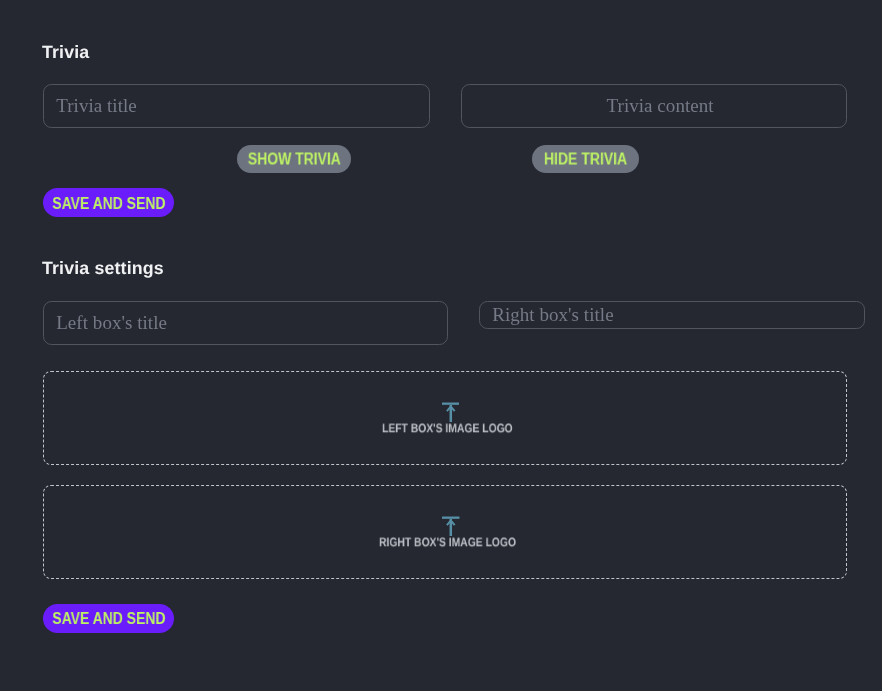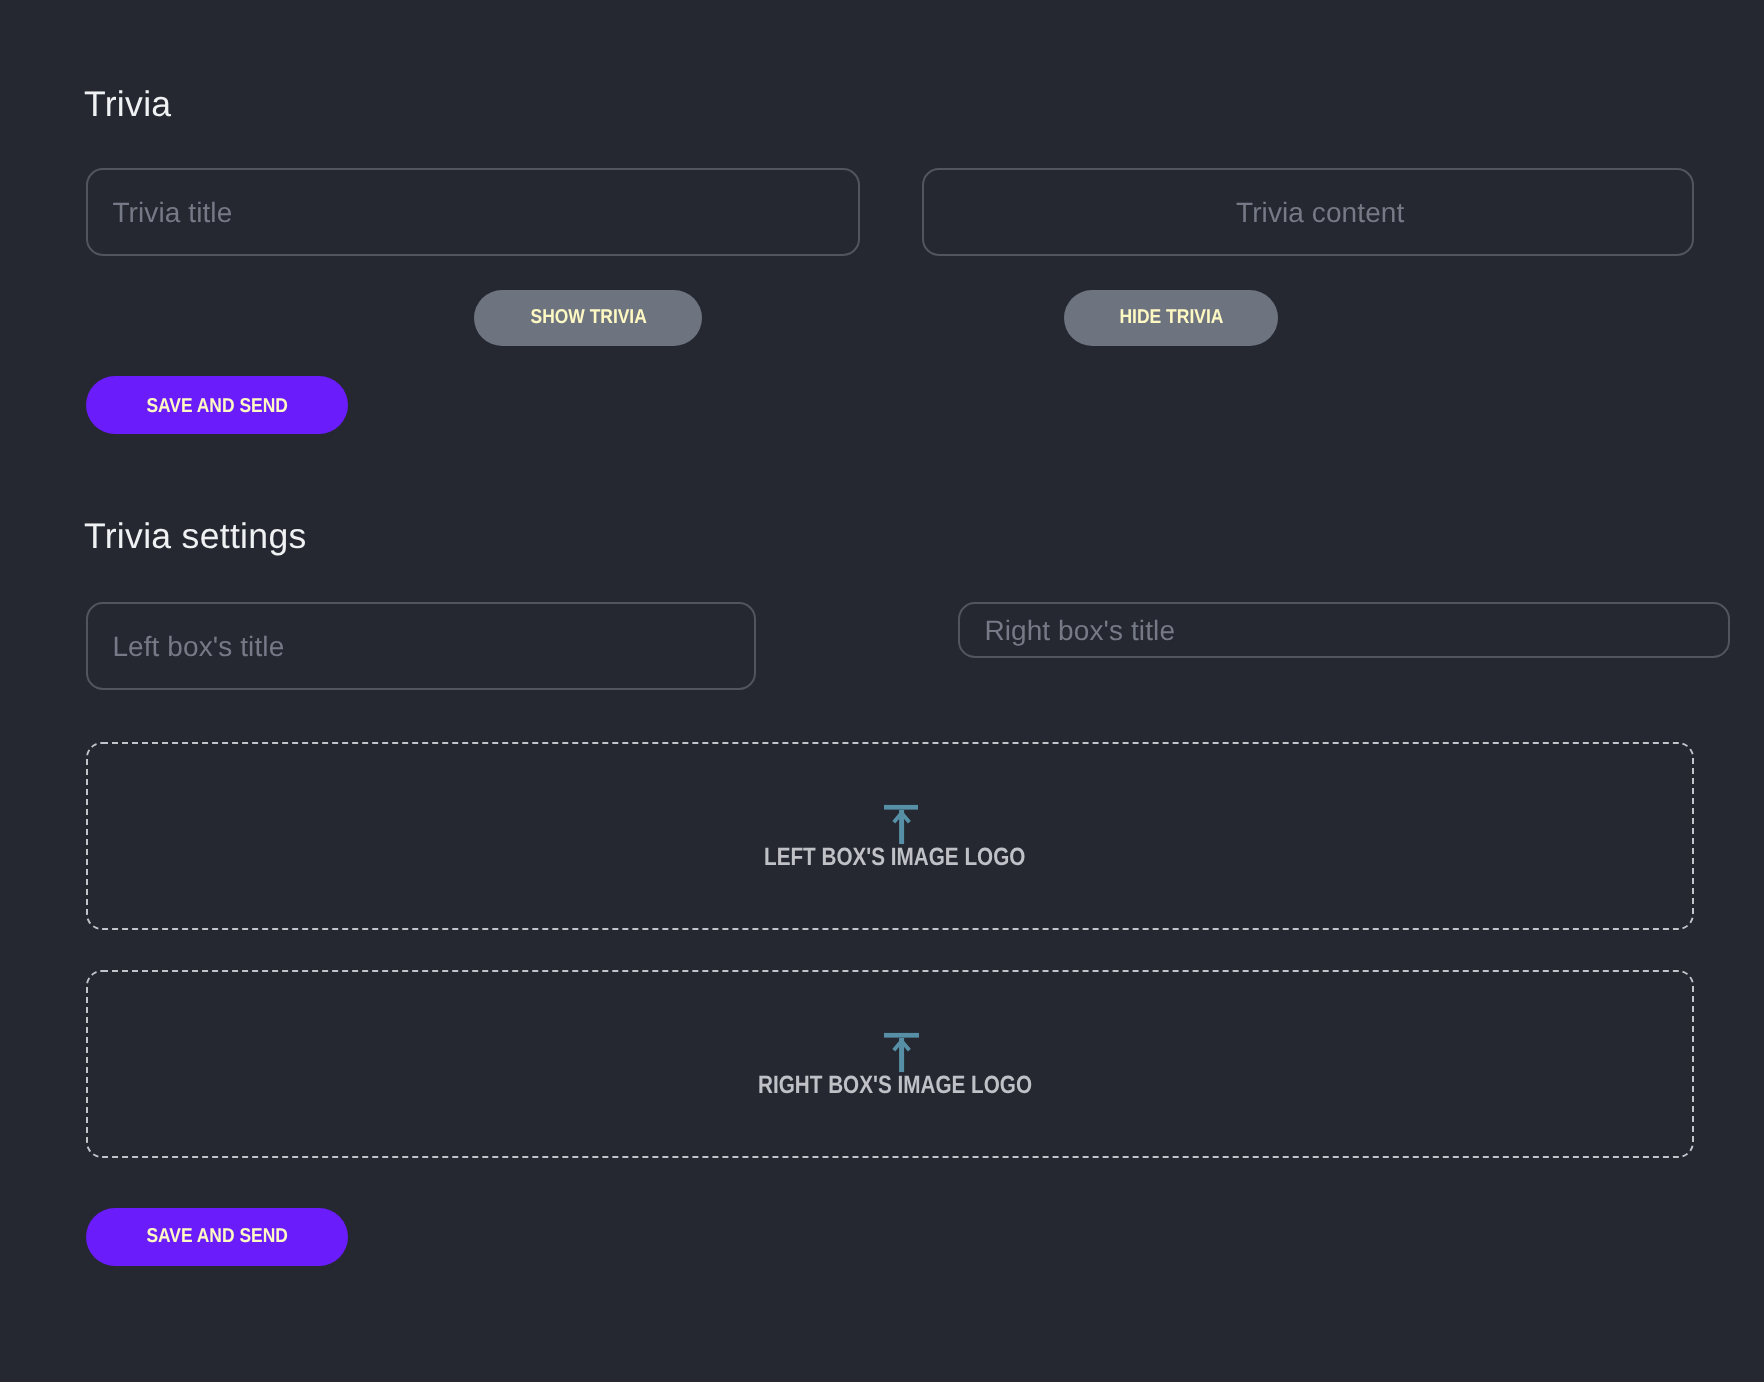--- a/index.html
+++ b/index.html
@@ -12,49 +12,49 @@
     -webkit-font-smoothing: antialiased;
     text-rendering: geometricPrecision;
   }
   .page { position: relative; width: 882px; height: 691px; transform: translateZ(0); }
 
   .section-title {
     position: absolute;
     margin: 0;
     color: #f0f1f3;
     font-size: 17.8px;
-    font-weight: 400;
+    font-weight: 700;
     letter-spacing: 0.15px;
     line-height: 1;
     white-space: nowrap;
   }
 
   .field {
     position: absolute;
     box-sizing: border-box;
     border: 1px solid #52555e;
     border-radius: 8.5px;
     background: transparent;
     color: #d0d3d9;
-    font-family: Liberation Sans, sans-serif;
-    font-size: 14px;
+    font-family: Liberation Serif, serif;
+    font-size: 19px;
     letter-spacing: 0.05px;
     padding: 0 0 0 12.2px;
     outline: none;
   }
   .field::placeholder { color: #757a86; opacity: 1; }
 
   .btn {
     position: absolute;
     box-sizing: border-box;
     border: none;
     border-radius: 999px;
-    color: #fef9c3;
+    color: #bef264;
     font-family: "Liberation Sans", sans-serif;
-    font-size: 10px;
+    font-size: 16px;
     font-weight: bold;
     letter-spacing: 0;
     cursor: pointer;
     display: flex; align-items: center; justify-content: center;
     white-space: nowrap;
     padding: 0;
     line-height: 1;
     overflow: hidden;
   }
   .btn > span { display:block; will-change: transform; }
@@ -106,21 +106,21 @@
   <button class="btn btn-grey" style="left:532px; top:144.7px; width:107px; height:28.6px;">
     <span style="transform:scaleX(0.875) translateY(0.5px)">HIDE TRIVIA</span>
   </button>
 
   <button class="btn btn-primary" style="left:43px; top:188.2px; width:131px; height:28.7px;">
     <span style="transform:scaleX(0.872) translateY(1px)">SAVE AND SEND</span>
   </button>
 
   <h2 class="section-title" style="left:42px; top:259.7px;">Trivia settings</h2>
 
-  <input class="field" style="left: 43px; top: 301px; width: 335px; height: 44px;" placeholder="Left box's title">
+  <input class="field" style="left: 43px; top: 301px; width: 405px; height: 44px;" placeholder="Left box's title">
 
   <input class="field" style="left: 479px; top: 301px; width: 386px; height: 28px;" placeholder="Right box's title">
 
   <div class="dropzone" style="left:43px; top:371px; width:804px; height:94px;">
     <div class="dz-inner" style="left:316.7px;">
       <span>
         <svg class="up-icon" width="17.5" height="19.7" viewBox="0 0 17.5 19.7">
           <rect x="0" y="0" width="17.5" height="2.45" fill="#5790a6"></rect>
           <rect x="7.55" y="2.6" width="2.5" height="17.1" fill="#5790a6"></rect>
           <path d="M8.8 2.6 L13.45 8.15 L11.96 9.4 L8.8 5.64 L5.64 9.4 L4.15 8.15 Z" fill="#5790a6"></path>

